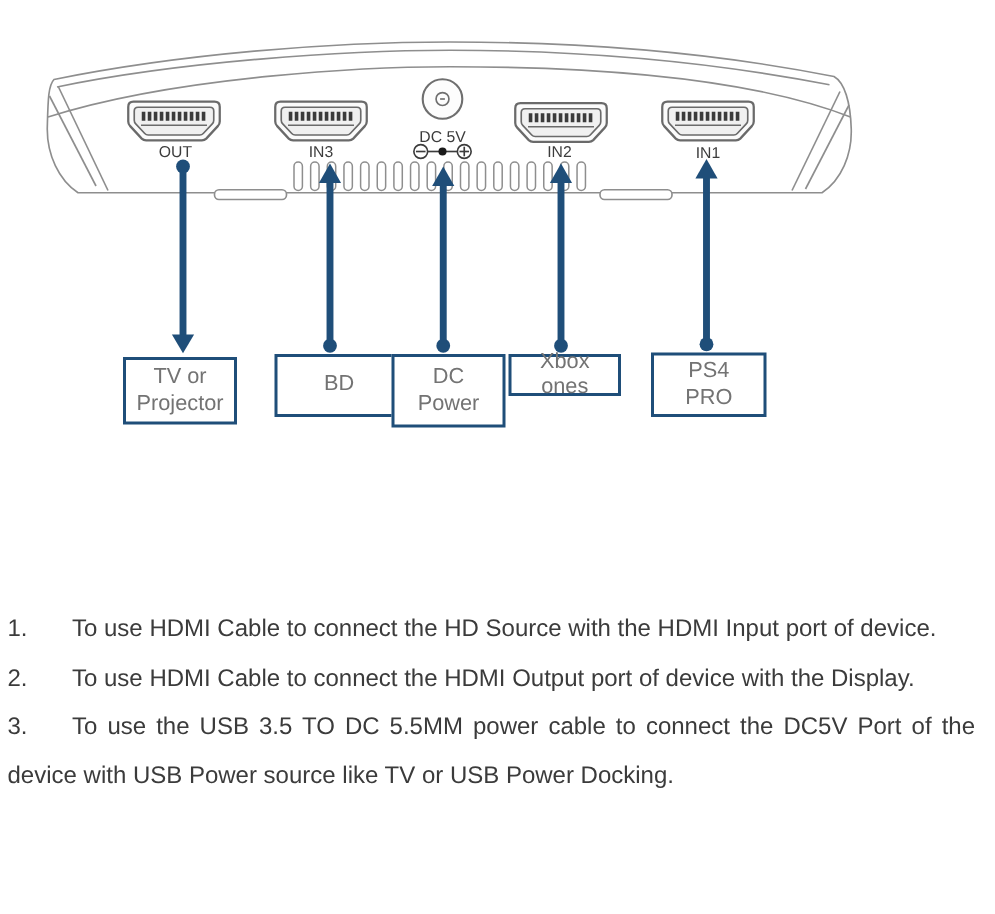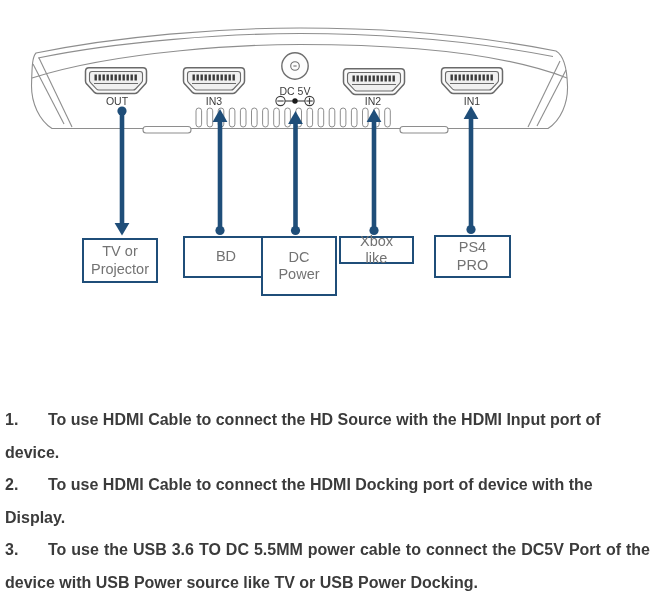--- a/index.html
+++ b/index.html
@@ -11,30 +11,30 @@
   .diagram svg{position:absolute;left:0;top:0;}
 
   .conn-box{
     position:absolute;box-sizing:border-box;background:#fff;
     border:2px solid #1f4e79;color:#737373;
     display:flex;flex-direction:column;align-items:center;justify-content:center;
     font-size:14.5px;line-height:17.5px;text-align:center;
   }
   .box-tv  {left:82px; top:238px;width:76px;height:45px;}
   .box-bd  {left:183px;top:236px;width:86px;height:42px;}
-  .box-dc  {left:261px;top:236px;width:76px;height:60px;}
+  .box-dc  {left:261px;top:236px;width:76px;height:49px;}
   .box-xbox{left:339px;top:236px;width:75px;height:28px;}
   .box-ps4 {left:434px;top:235px;width:77px;height:43px;}
 
   .instructions{
     position:absolute;left:5px;top:404px;width:645px;
     color:#3b3b3b;font-size:16px;
   }
   .ipara{margin:0;}
-  .iline{line-height:32.5px;text-align:left;font-weight:bold;}
+  .iline{line-height:32.5px;text-align:left;}
   .iline.stretch{text-align:justify;text-align-last:justify;}
   .inum{display:inline-block;width:43px;}
 </style>
 </head>
 <body>
 
 <div class="diagram">
   <svg width="663" height="395" viewBox="0 0 663 395">
     <defs>
       <g id="hdmi-port">
@@ -154,34 +154,34 @@
   </div>
   <div class="conn-box box-bd">
     <span>BD</span>
   </div>
   <div class="conn-box box-dc">
     <span>DC</span>
     <span>Power</span>
   </div>
   <div class="conn-box box-xbox">
     <span>Xbox</span>
-    <span>like</span>
+    <span>ones</span>
   </div>
   <div class="conn-box box-ps4">
     <span>PS4</span>
     <span>PRO</span>
   </div>
 </div>
 
 <div class="instructions">
   <div class="ipara">
     <div class="iline"><span class="inum">1.</span><span>To use HDMI Cable to connect the HD Source with the HDMI Input port of device.</span></div>
   </div>
   <div class="ipara">
-    <div class="iline"><span class="inum">2.</span><span>To use HDMI Cable to connect the HDMI Docking port of device with the Display.</span></div>
+    <div class="iline"><span class="inum">2.</span><span>To use HDMI Cable to connect the HDMI Output port of device with the Display.</span></div>
   </div>
   <div class="ipara">
-    <div class="iline stretch"><span class="inum">3.</span><span>To use the USB 3.6 TO DC 5.5MM power cable to connect the DC5V Port of the</span></div>
+    <div class="iline stretch"><span class="inum">3.</span><span>To use the USB 3.5 TO DC 5.5MM power cable to connect the DC5V Port of the</span></div>
     <div class="iline">device with USB Power source like TV or USB Power Docking.</div>
   </div>
   <div class="ipara">
   </div>
 </div>
 
 </body></html>

